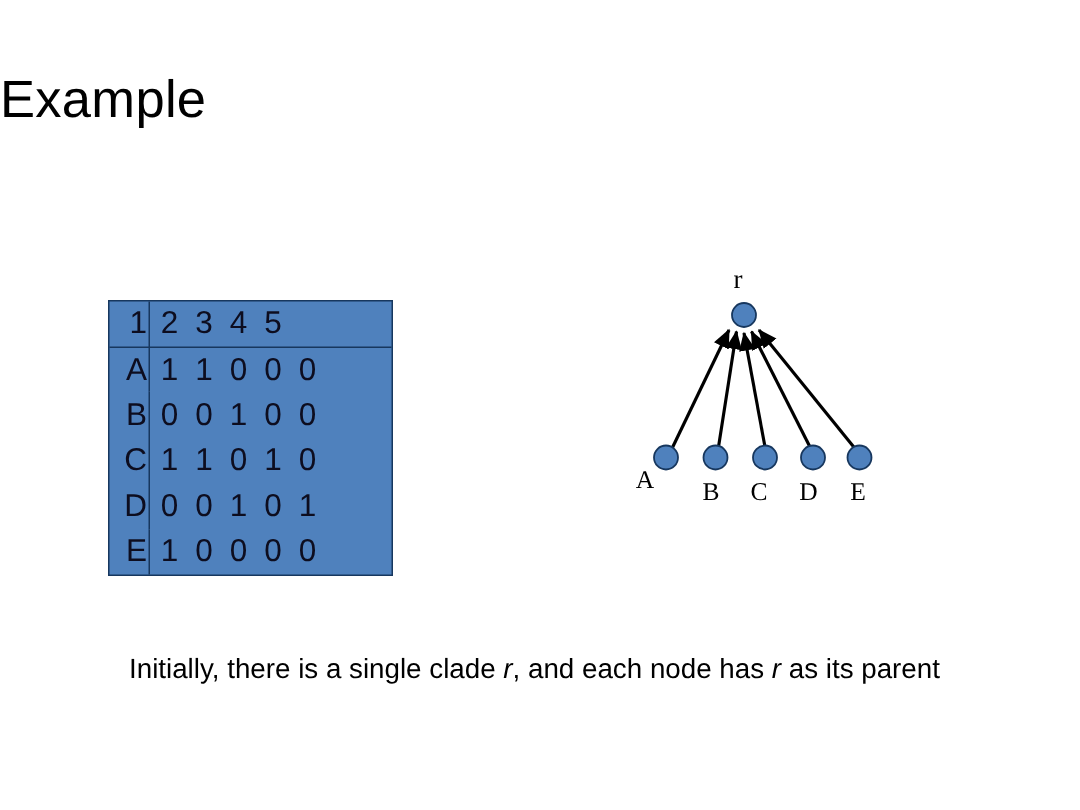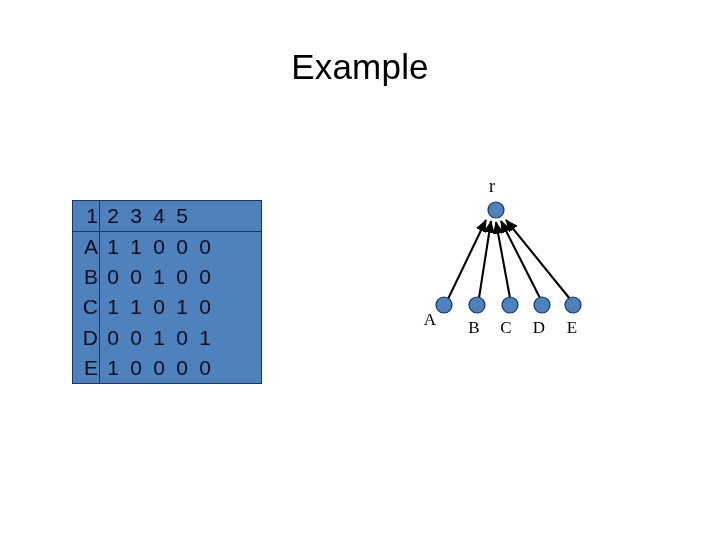--- a/index.html
+++ b/index.html
@@ -20,21 +20,20 @@
     left: 0; top: 0;
     width: 720px; height: 540px;
   }
 
   
   #slide-title {
     position: absolute;
     left: 0;
     top: 46px;
     width: 720px;
-    text-align: center;
     font-size: 35px;
     line-height: 42px;
     font-weight: 400;
     color: #000000;
     letter-spacing: 0.2px;
   }
 
   
   #matrix-table {
     position: absolute;
@@ -274,14 +273,15 @@
       <text class="node-label" x="106" y="161" text-anchor="middle">C</text>
 
       <circle class="node-circle" cx="142" cy="133" r="8"></circle>
       <text class="node-label" x="139" y="161" text-anchor="middle">D</text>
 
       <circle class="node-circle" cx="173" cy="133" r="8"></circle>
       <text class="node-label" x="172" y="161" text-anchor="middle">E</text>
     </svg>
   </div>
 
+  <div id="caption"><span>Initially, there is a single clade </span><span class="it">r</span><span>, and each node has </span><span class="it">r</span><span> as its parent</span></div>
 
 </div>
 
 </body></html>

